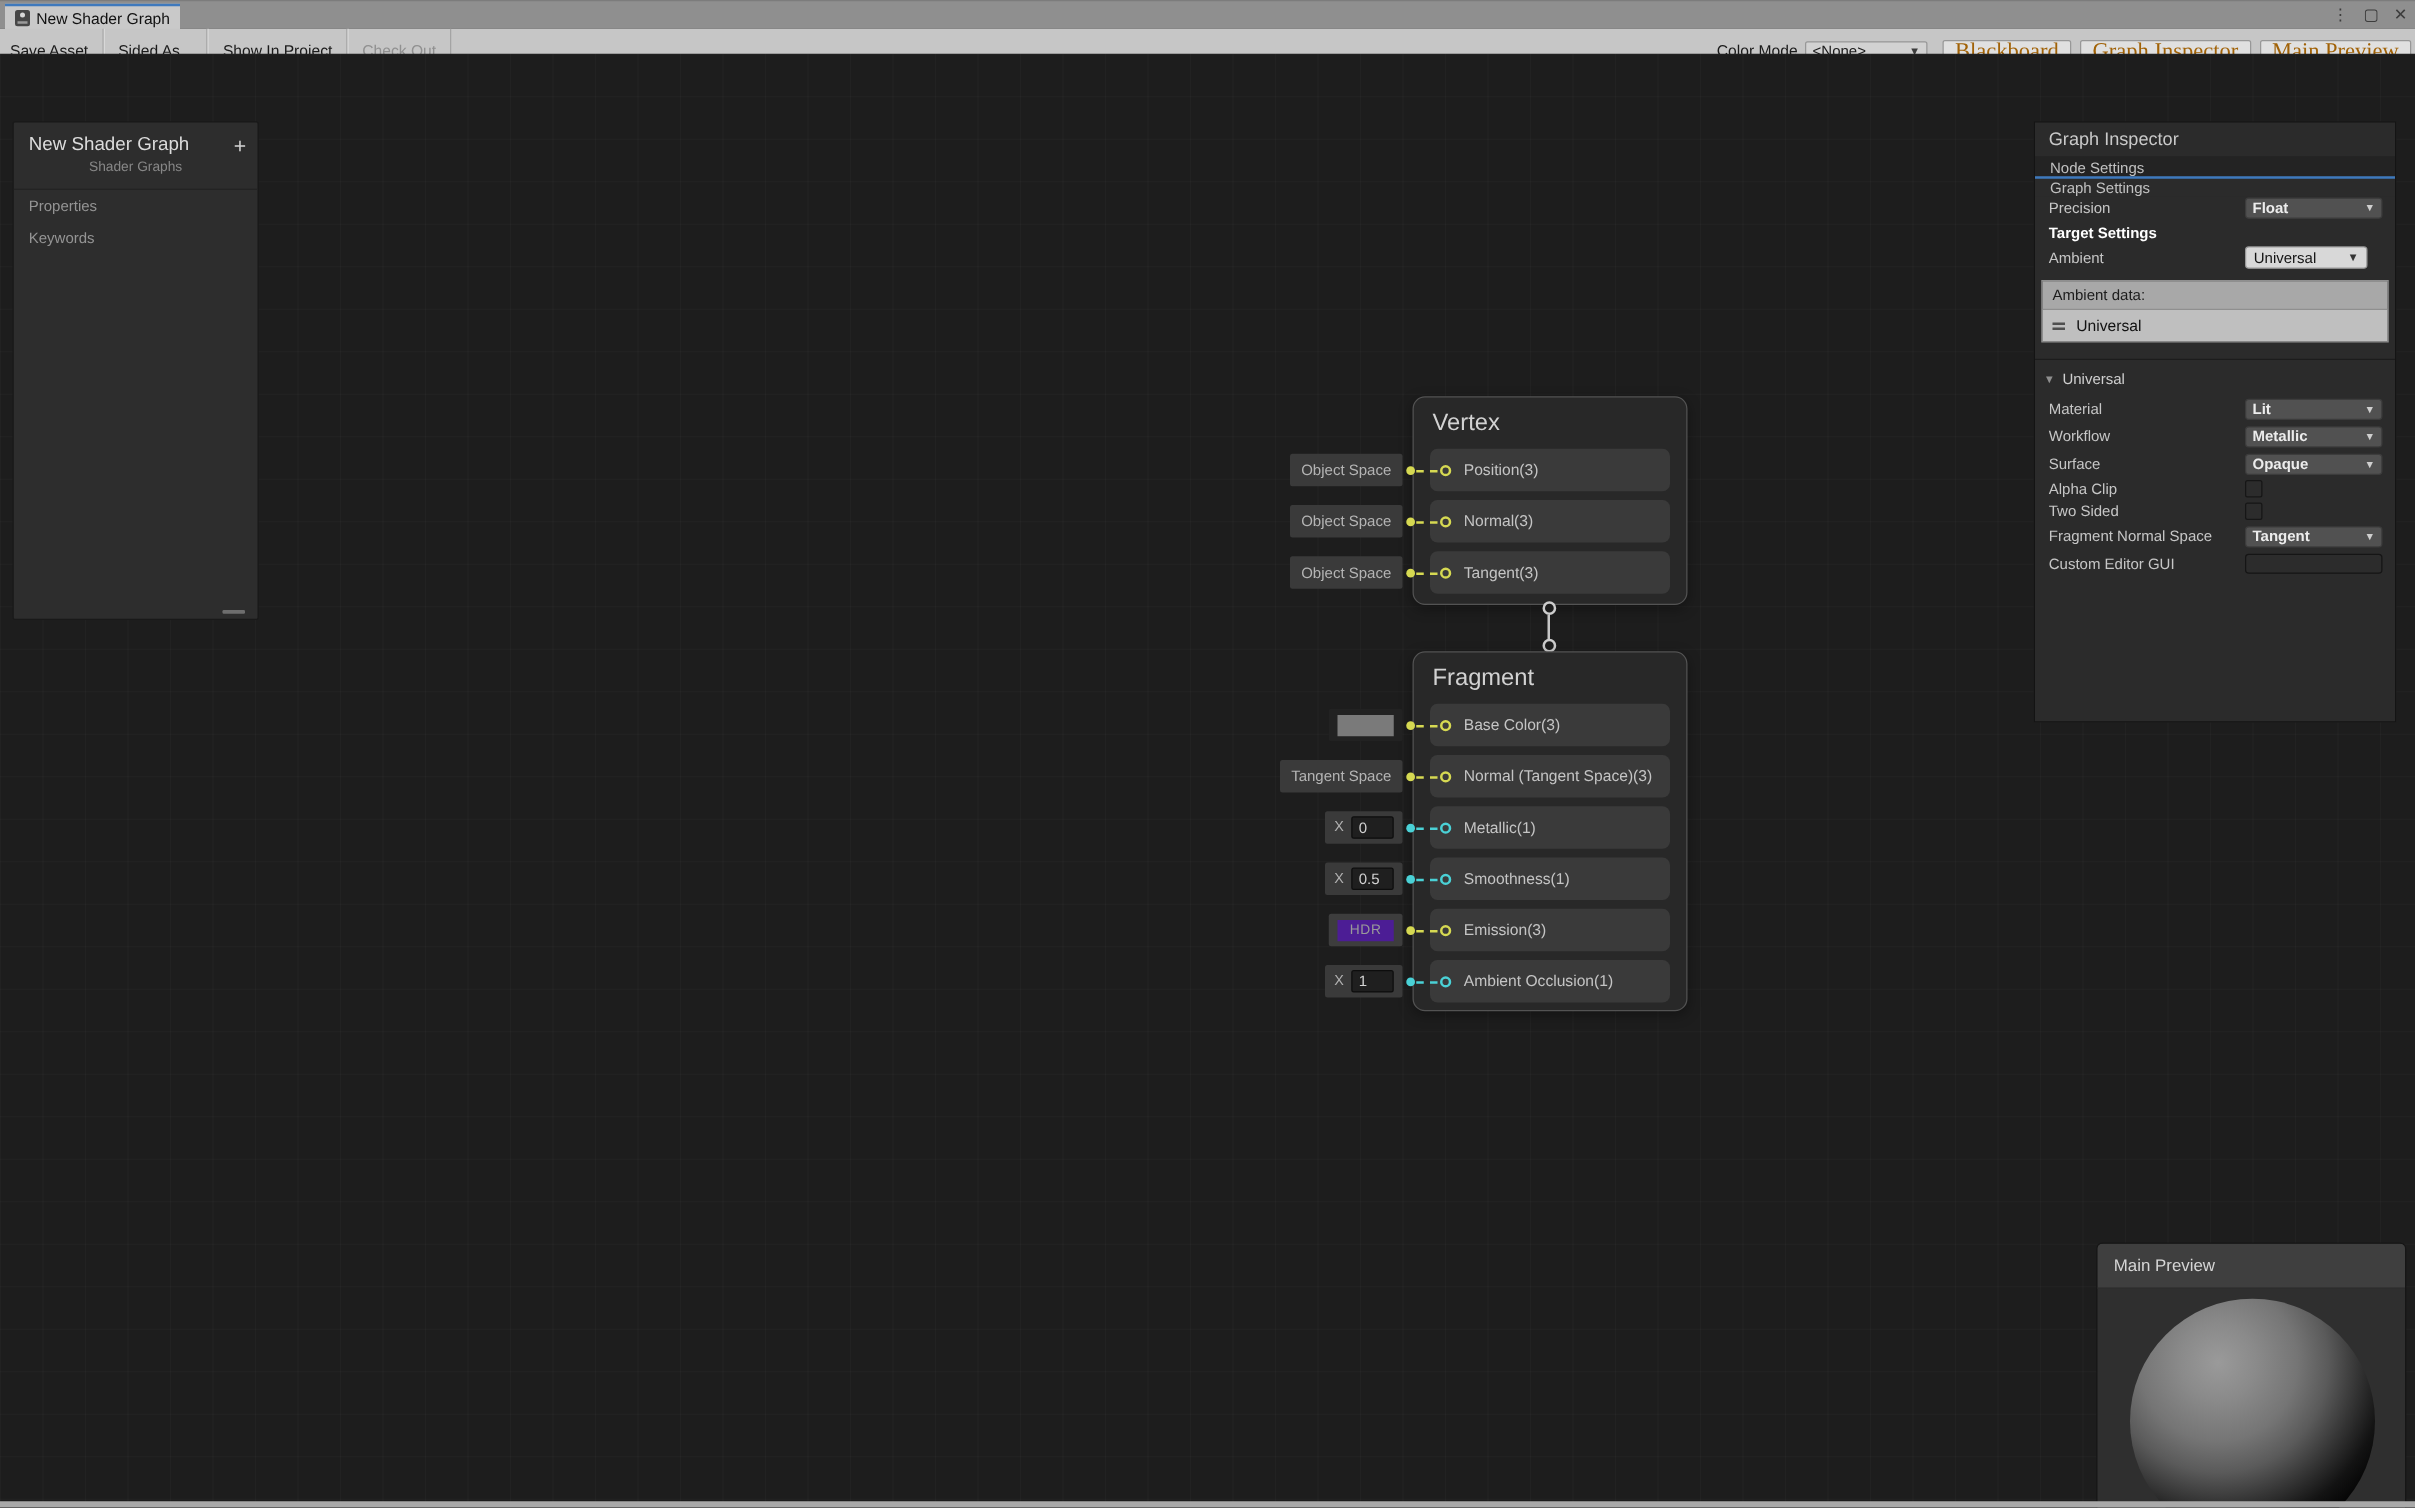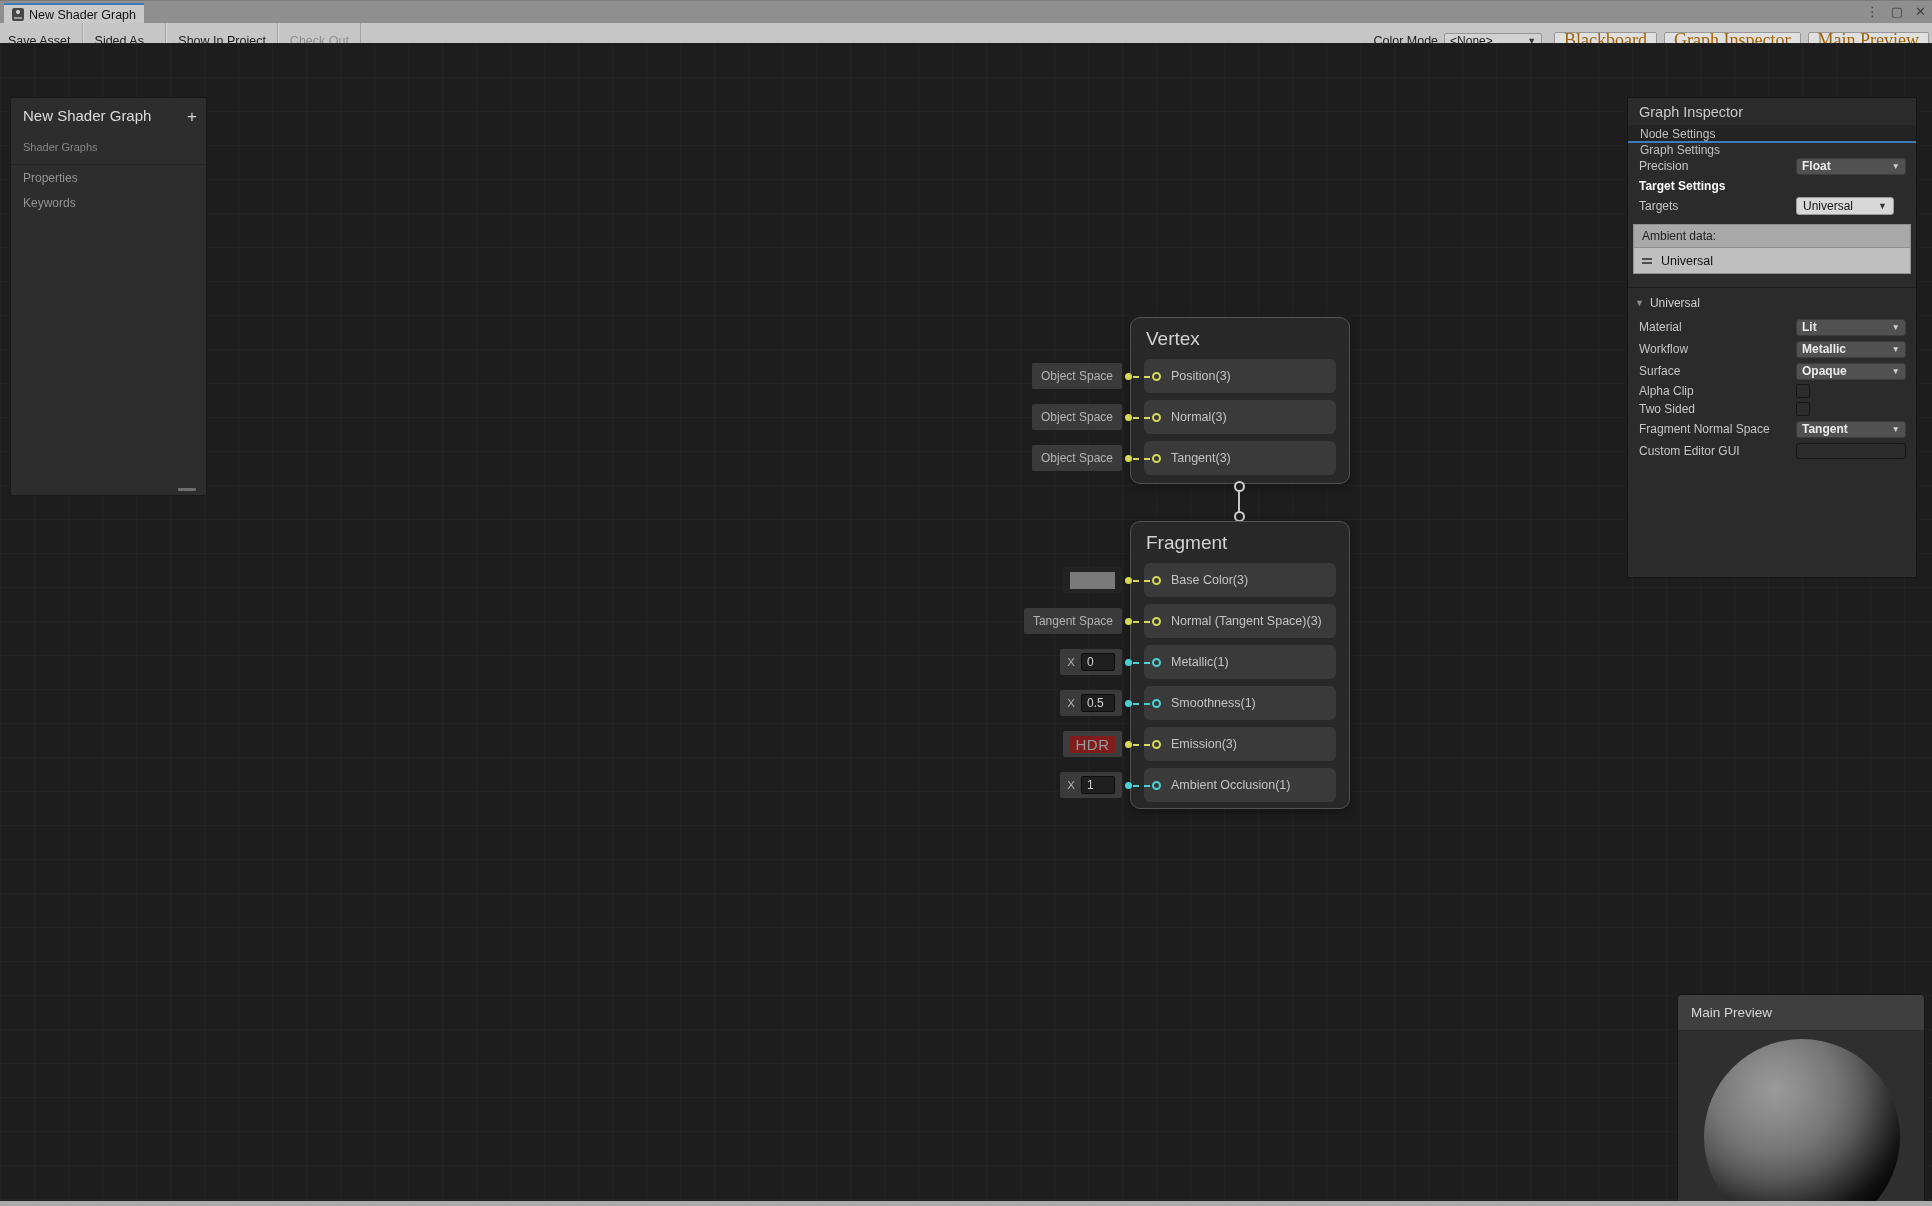--- a/index.html
+++ b/index.html
@@ -38,21 +38,21 @@
            background-image:
              linear-gradient(rgba(255,255,255,.022) 1px, transparent 1px),
              linear-gradient(90deg, rgba(255,255,255,.022) 1px, transparent 1px);
            background-size:34px 34px; }
 
   
   .blackboard { position:absolute; left:10px; top:54px; width:197px; height:399px; background:#2d2d2d;
                 border:1px solid #191919; border-radius:2px; }
   .bb-head { padding:9px 12px 0 12px; position:relative; }
   .bb-title { font-size:15px; color:#dcdcdc; }
-  .bb-sub { font-size:11px; color:#878787; margin-top:17px; }
+  .bb-sub { font-size:11px; color:#878787; margin-top:4px;text-align:center; }
   .bb-add { position:absolute; right:9px; top:12px; font-size:17px; color:#d2d2d2; line-height:14px; cursor:default; }
   .bb-div { height:1px; background:#232323; margin-top:11px; }
   .bb-row { font-size:12px; color:#949494; padding:6px 12px 5px 12px; }
   .bb-grip { position:absolute; right:10px; bottom:4px; width:18px; height:3px; background:#6e6e6e; border-radius:1px; }
 
   
   .node { position:absolute; background:#282828; border:1px solid #535353; border-radius:10px;
           box-shadow:0 3px 10px rgba(0,0,0,.35); }
   .node-title { font-size:19px; color:#d2d2d2; padding:10px 16px 9px 15px; }
   .node-rows { padding:0 13px; }
@@ -66,22 +66,22 @@
   .node-row.v1 .conn-dot { background:var(--port-vec1); }
   .conn-dash { position:absolute; left:-11px; top:50%; width:17px; border-top:2px dashed var(--port-vec3); }
   .node-row.v1 .conn-dash { border-color:var(--port-vec1); }
   .widget { position:absolute; right:calc(100% + 22px); top:50%; transform:translateY(-50%);
             display:flex; justify-content:flex-end; align-items:center; }
   .w-labelbox { height:26px; background:#3a3a3a; border-radius:2px; display:flex; align-items:center;
                 padding:0 9px; font-size:12px; color:#b4b4b4; white-space:nowrap; }
   .w-colorbox { width:59px; height:26px; background:#222; border-radius:2px; display:flex; align-items:center; justify-content:center; }
   .w-colorbox .swatch { width:45px; height:17px; background:#7a7a7a; }
   .w-hdrbox { width:59px; height:26px; background:#3d3d3d; border-radius:2px; display:flex; align-items:center; justify-content:center; }
-  .w-hdrbox .hdr-swatch { width:45px; height:17px; background:#7f1d1d; display:flex; align-items:center; justify-content:center;
-                          font-size:15px; color:#9a9a9a; letter-spacing:.5px; }
+  .w-hdrbox .hdr-swatch { width:45px; height:17px; background:#4c1d95; display:flex; align-items:center; justify-content:center;
+                          font-size:11px; color:#9a9a9a; letter-spacing:.5px; }
   .w-xbox { height:26px; background:#3a3a3a; border-radius:2px; display:flex; align-items:center; padding:0 7px; gap:6px; }
   .w-xbox .x { font-size:11.5px; color:#b0b0b0; }
   .w-xbox .num { width:34px; height:18px; background:#1f1f1f; border:1px solid #0d0d0d; border-radius:2px;
                  font-size:12px; color:#d2d2d2; display:flex; align-items:center; padding-left:5px; }
 
   
   .edge-line { position:absolute; left:1238px; top:449px; width:2px; height:21px; background:#c6c6c6; }
   .edge-node { position:absolute; width:11px; height:11px; border:2px solid #cdcdcd; border-radius:50%; background:#1d1d1d; }
 
   
@@ -296,21 +296,21 @@
         <span class="ilabel">Precision</span>
         <div class="dd-dark">
           <span class="val">Float</span>
           <span class="arrow">▼</span>
         </div>
       </div>
       <div class="irow small">
         <span class="ilabel bold">Target Settings</span>
       </div>
       <div class="irow">
-        <span class="ilabel">Targets</span>
+        <span class="ilabel">Ambient</span>
         <div class="dd-light">
           <span class="val">Universal</span>
           <span class="arrow">▼</span>
         </div>
       </div>
       <div class="reorder">
         <div class="reorder-head">Ambient data:</div>
         <div class="reorder-item">
           <span class="drag-handle"></span>
           <span>Universal</span>

